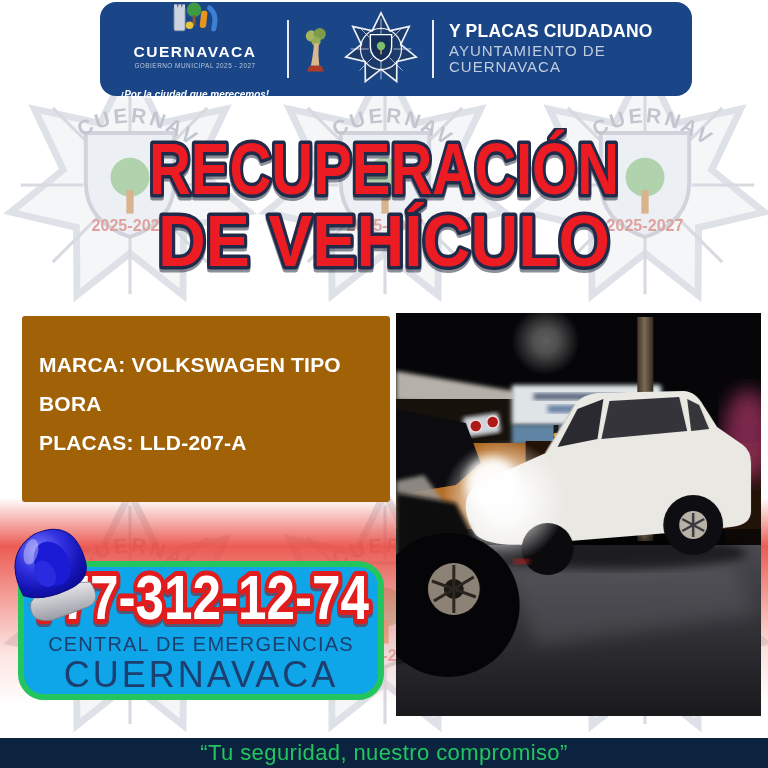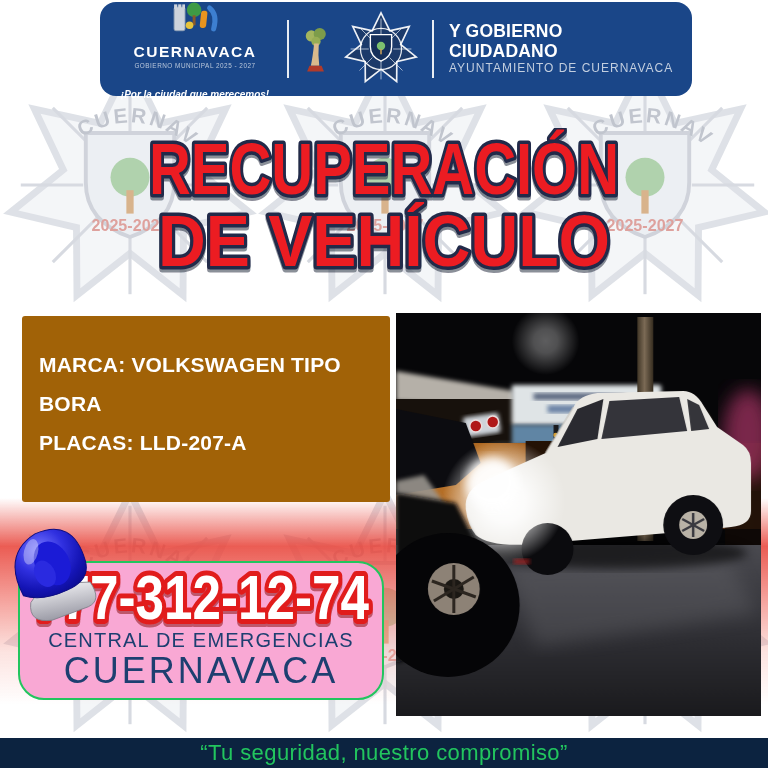--- a/index.html
+++ b/index.html
@@ -18,39 +18,39 @@
   .topbar{position:absolute;left:100px;top:2px;width:592px;height:94px;z-index:2;
     background:#1a4688;border-radius:16px;display:flex;align-items:center;
     padding:0 16px;box-sizing:border-box;gap:13px;}
   .brand{width:158px;text-align:center;flex:0 0 auto;line-height:1.1;}
   .brand-name{color:#ffffff;font-weight:bold;font-size:15.5px;letter-spacing:1.5px;margin-top:1px;}
   .brand-sub{color:#b9c7db;font-size:6.4px;letter-spacing:.5px;margin-top:2px;}
   .brand-slogan{color:#ffffff;font-size:10px;font-style:italic;font-weight:bold;margin-top:20px;}
   .vdiv{width:2px;height:58px;background:rgba(255,255,255,.9);flex:0 0 auto;}
   .sec-text{flex:1;line-height:1.12;padding-left:2px;}
   .sec-l1,.sec-l2{color:#ffffff;font-weight:bold;font-size:17.5px;letter-spacing:.2px;}
-  .sec-l3{color:#c2cedf;font-size:12px;letter-spacing:1px;margin-top:1px;}
+  .sec-l3{color:#c2cedf;font-size:15px;letter-spacing:1px;margin-top:1px;}
 
   
   .title-svg{position:absolute;left:0;top:128px;width:768px;height:150px;z-index:2;}
   .title-text{fill:#ec1b24;stroke:#202a49;stroke-width:7px;paint-order:stroke;
     stroke-linejoin:round;font-weight:bold;font-family:"Liberation Sans",sans-serif;}
 
   
   .info-box{position:absolute;left:22px;top:316px;width:368px;height:186px;z-index:2;
     background:#a16207;border-radius:3px;box-sizing:border-box;padding:29px 10px 0 17px;
     color:#ffffff;font-weight:bold;font-size:21px;letter-spacing:.2px;line-height:39px;}
 
   
   .photo{position:absolute;left:396px;top:313px;width:365px;height:403px;z-index:2;}
   .photo svg{display:block;width:100%;height:100%;}
 
   
   .phone-box{position:absolute;left:18px;top:561px;width:366px;height:139px;z-index:3;
-    background:#f9a8d4;border:2px solid #22c55e;border-radius:26px;box-sizing:border-box;
+    background:#0ea5e9;border:6px solid #22c55e;border-radius:26px;box-sizing:border-box;
     text-align:center;padding-top:66px;}
   .central-line{color:#1d3f70;font-size:20px;letter-spacing:1.2px;}
   .cuerna-line{color:#1d3f70;font-size:36px;letter-spacing:3px;margin-top:-2px;}
   .phone-svg{position:absolute;left:18px;top:545px;width:366px;height:92px;z-index:5;}
   .phone-text{fill:#ffffff;stroke:#e11d1d;stroke-width:10px;paint-order:stroke;
     stroke-linejoin:round;font-weight:bold;font-family:"Liberation Sans",sans-serif;}
   .beacon{position:absolute;left:0px;top:516px;width:110px;height:114px;z-index:6;
     transform:rotate(-10deg);}
 
   
@@ -151,21 +151,21 @@
       <path d="M8,44 h13 l2.5,6 h-18 z" fill="#b03a2a"></path>
     </svg>
 
     <svg width="76" height="76" viewBox="0 0 100 100">
       <use href="#hdBadge" width="100" height="100"></use>
     </svg>
 
     <div class="vdiv"></div>
 
     <div class="sec-text">
-      <div class="sec-l2">Y GOBIERNO CIUDADANO</div>
+      <div class="sec-l2">Y PLACAS CIUDADANO</div>
       <div class="sec-l3">AYUNTAMIENTO DE CUERNAVACA</div>
     </div>
   </header>
 
   <svg class="title-svg">
     <defs>
       <filter id="tshadow" x="-20%" y="-20%" width="140%" height="140%">
         <feDropShadow dx="0" dy="3" stdDeviation="0" flood-color="#141c33" flood-opacity=".5"></feDropShadow>
       </filter>
     </defs>

